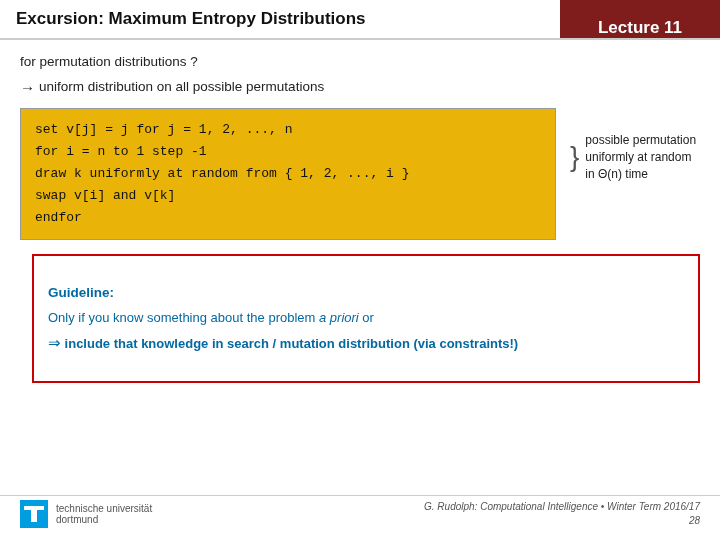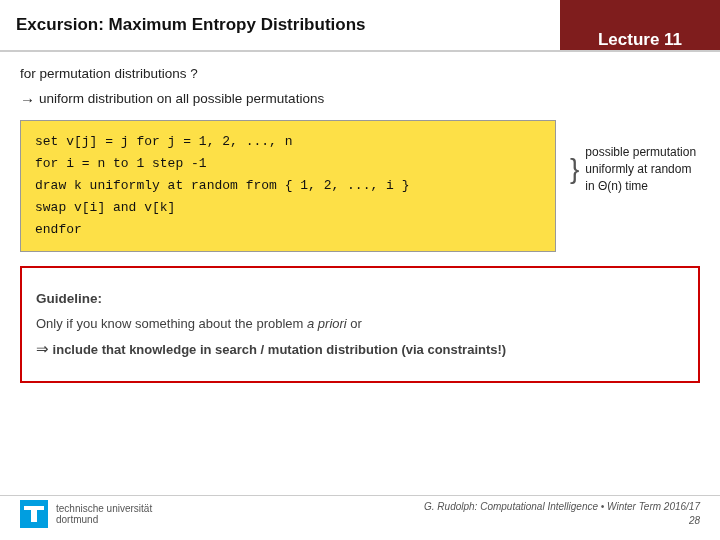--- a/index.html
+++ b/index.html
@@ -11,21 +11,21 @@
       font-family: Arial, Helvetica, sans-serif;
       font-size: 14px;
       color: #222;
       overflow: hidden;
     }
 
     
     .header {
       display: flex;
       align-items: stretch;
-      height: 52px;
+      height: 40px;
       border-bottom: 2px solid #ccc;
     }
 
     .header-title {
       flex: 1;
       background: #ffffff;
       display: flex;
       align-items: center;
       padding: 0 16px;
       font-size: 17px;
@@ -76,21 +76,21 @@
       margin-bottom: 14px;
     }
 
     .code-box {
       border: 1.5px solid #999;
       padding: 10px 14px;
       font-family: "Courier New", Courier, monospace;
       font-size: 13px;
       line-height: 1.7;
       color: #111;
-      background: #fde047;
+      background: #eab308;
       flex: 1;
     }
 
     .code-box .code-line {
       display: block;
     }
 
     .side-note {
       margin-left: 14px;
       width: 130px;
@@ -109,25 +109,26 @@
     .brace-arrow {
       font-size: 28px;
       color: #555;
       margin-right: 6px;
       line-height: 1;
     }
 
     
     .guideline-box {
       border: 2px solid #cc0000;
-      padding: 20px 14px;
+      padding: 26px 14px;
       margin-top: 4px;
       font-size: 13px;
       line-height: 1.6;
-      color: #404040;
+      color: #0369a1;
+      margin-left: 12px;
     }
 
     .guideline-title {
       font-weight: bold;
       font-size: 13.5px;
       margin-bottom: 4px;
     }
 
     .guideline-text {
       margin-bottom: 2px;

